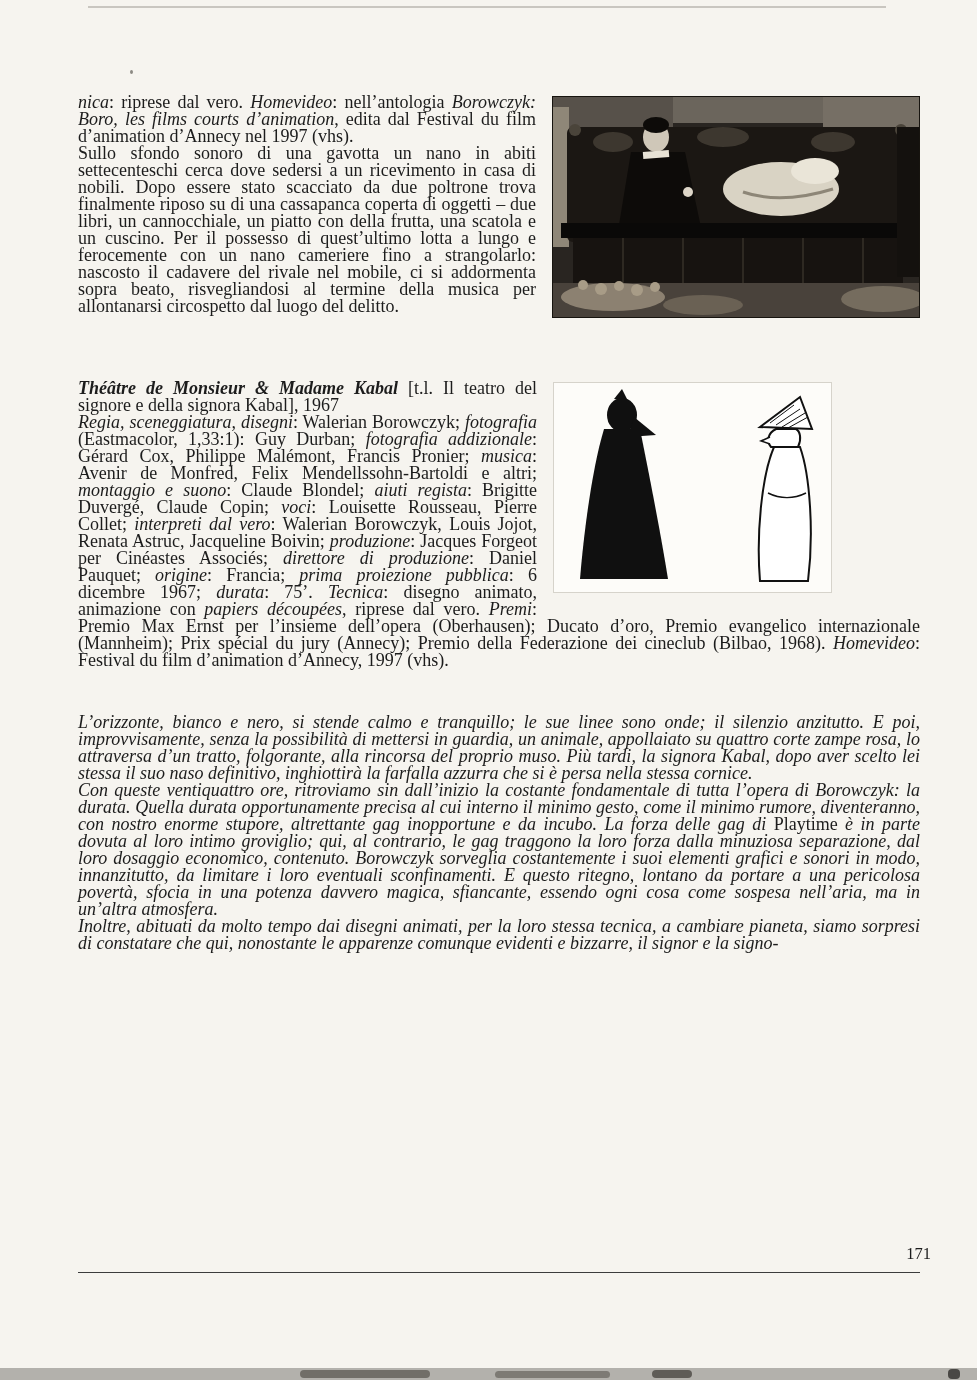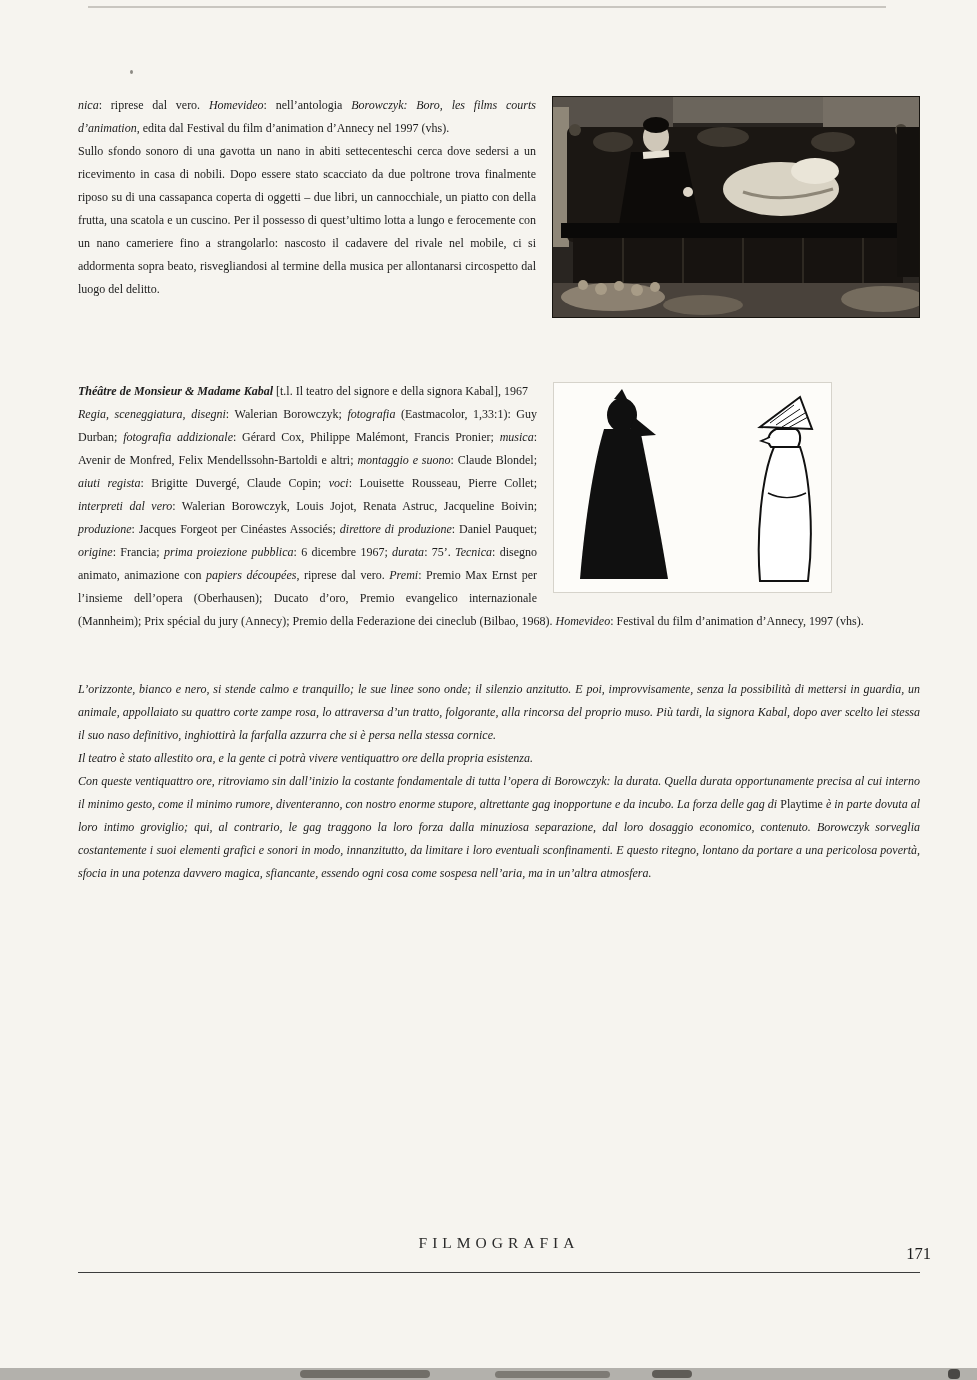--- a/index.html
+++ b/index.html
@@ -4,21 +4,21 @@
 <style>
   html,body{margin:0;padding:0;background:#e9e8e5;}
   .page{
     position:relative;width:977px;height:1380px;margin:0 auto;
     background:#f6f4ef;color:#1c1c1c;
     font-family:"Liberation Serif", serif;
     overflow:hidden;
   }
   .top-artifact{position:absolute;left:88px;top:6px;width:798px;height:2px;background:#c9c6c0;}
   .speck{position:absolute;left:130px;top:70px;width:3px;height:4px;background:#8d8a84;border-radius:50%;}
-  .content{position:absolute;left:78px;top:94px;width:842px;font-size:12px;line-height:23px;}
+  .content{position:absolute;left:78px;top:94px;width:842px;font-size:18px;line-height:17px;}
   .sec{display:flow-root;}
   .sec p{margin:0;text-align:justify;}
   .sec2{margin-top:52px;}
   .review{margin-top:45px;}
   .synopsis{margin-top:23px;}
   .entry-title{text-align:center;}
   .i{font-style:italic;}
   .bi{font-style:italic;font-weight:700;}
   .r{font-style:normal;}
   figure{margin:0;}
@@ -117,27 +117,26 @@
           <path d="M220,64 C208,92 202,150 206,198 L254,198 C260,150 256,92 246,64 Z" fill="#ffffff" stroke="#111111" stroke-width="2"></path>
           <path d="M214,110 C226,116 240,116 252,110" fill="none" stroke="#111111" stroke-width="1.5"></path>
         </svg>
       </figure>
       <p class="entry-title"><span class="bi">Théâtre de Monsieur &amp; Madame Kabal</span><span class="r"> [t.l. Il teatro del signore e della signora Kabal], 1967</span></p>
       <p><span class="i">Regia, sceneggiatura, disegni</span><span class="r">: Walerian Borowczyk; </span><span class="i">fotografia</span><span class="r"> (Eastmacolor, 1,33:1): Guy Durban; </span><span class="i">fotografia addizionale</span><span class="r">: Gérard Cox, Philippe Malémont, Francis Pronier; </span><span class="i">musica</span><span class="r">: Avenir de Monfred, Felix Mendellssohn-Bartoldi e altri; </span><span class="i">montaggio e suono</span><span class="r">: Claude Blondel; </span><span class="i">aiuti regista</span><span class="r">: Brigitte Duvergé, Claude Copin; </span><span class="i">voci</span><span class="r">: Louisette Rousseau, Pierre Collet; </span><span class="i">interpreti dal vero</span><span class="r">: Walerian Borowczyk, Louis Jojot, Renata Astruc, Jacqueline Boivin; </span><span class="i">produzione</span><span class="r">: Jacques Forgeot per Cinéastes Associés; </span><span class="i">direttore di produzione</span><span class="r">: Daniel Pauquet; </span><span class="i">origine</span><span class="r">: Francia; </span><span class="i">prima proiezione pubblica</span><span class="r">: 6 dicembre 1967; </span><span class="i">durata</span><span class="r">: 75’. </span><span class="i">Tecnica</span><span class="r">: disegno animato, animazione con </span><span class="i">papiers découpées</span><span class="r">, riprese dal vero. </span><span class="i">Premi</span><span class="r">: Premio Max Ernst per l’insieme dell’opera (Oberhausen); Ducato d’oro, Premio evangelico internazionale (Mannheim); Prix spécial du jury (Annecy); Premio della Federazione dei cineclub (Bilbao, 1968). </span><span class="i">Homevideo</span><span class="r">: Festival du film d’animation d’Annecy, 1997 (vhs).</span></p>
     </section>
 
     <section class="sec review">
       <p><span class="i">L’orizzonte, bianco e nero, si stende calmo e tranquillo; le sue linee sono onde; il silenzio anzitutto. E poi, improvvisamente, senza la possibilità di mettersi in guardia, un animale, appollaiato su quattro corte zampe rosa, lo attraversa d’un tratto, folgorante, alla rincorsa del proprio muso. Più tardi, la signora Kabal, dopo aver scelto lei stessa il suo naso definitivo, inghiottirà la farfalla azzurra che si è persa nella stessa cornice.</span></p>
-      <p><span class="i">Il teatro è stato allestito ora, e la gente ci potrà vivere ventiquattro ore della propria esistenza.</span></p>
       <p><span class="i">Con queste ventiquattro ore, ritroviamo sin dall’inizio la costante fondamentale di tutta l’opera di Borowczyk: la durata. Quella durata opportunamente precisa al cui interno il minimo gesto, come il minimo rumore, diventeranno, con nostro enorme stupore, altrettante gag inopportune e da incubo. La forza delle gag di </span><span class="r">Playtime</span><span class="i"> è in parte dovuta al loro intimo groviglio; qui, al contrario, le gag traggono la loro forza dalla minuziosa separazione, dal loro dosaggio economico, contenuto. Borowczyk sorveglia costantemente i suoi elementi grafici e sonori in modo, innanzitutto, da limitare i loro eventuali sconfinamenti. E questo ritegno, lontano da portare a una pericolosa povertà, sfocia in una potenza davvero magica, sfiancante, essendo ogni cosa come sospesa nell’aria, ma in un’altra atmosfera.</span></p>
+      <p><span class="i">Inoltre, abituati da molto tempo dai disegni animati, per la loro stessa tecnica, a cambiare pianeta, siamo sorpresi di constatare che qui, nonostante le apparenze comunque evidenti e bizzarre, il signor e la signo-</span></p>
     </section>
 
   </div>
 
-  <div class="footer-title">FILMOGRAFIA</div>
   <div class="page-number">171</div>
   <div class="rule"></div>
 
   <div class="bottom-band">
     <div class="smudge sm1"></div>
     <div class="smudge sm2"></div>
     <div class="smudge sm3"></div>
     <div class="smudge sm4"></div>
   </div>
 

